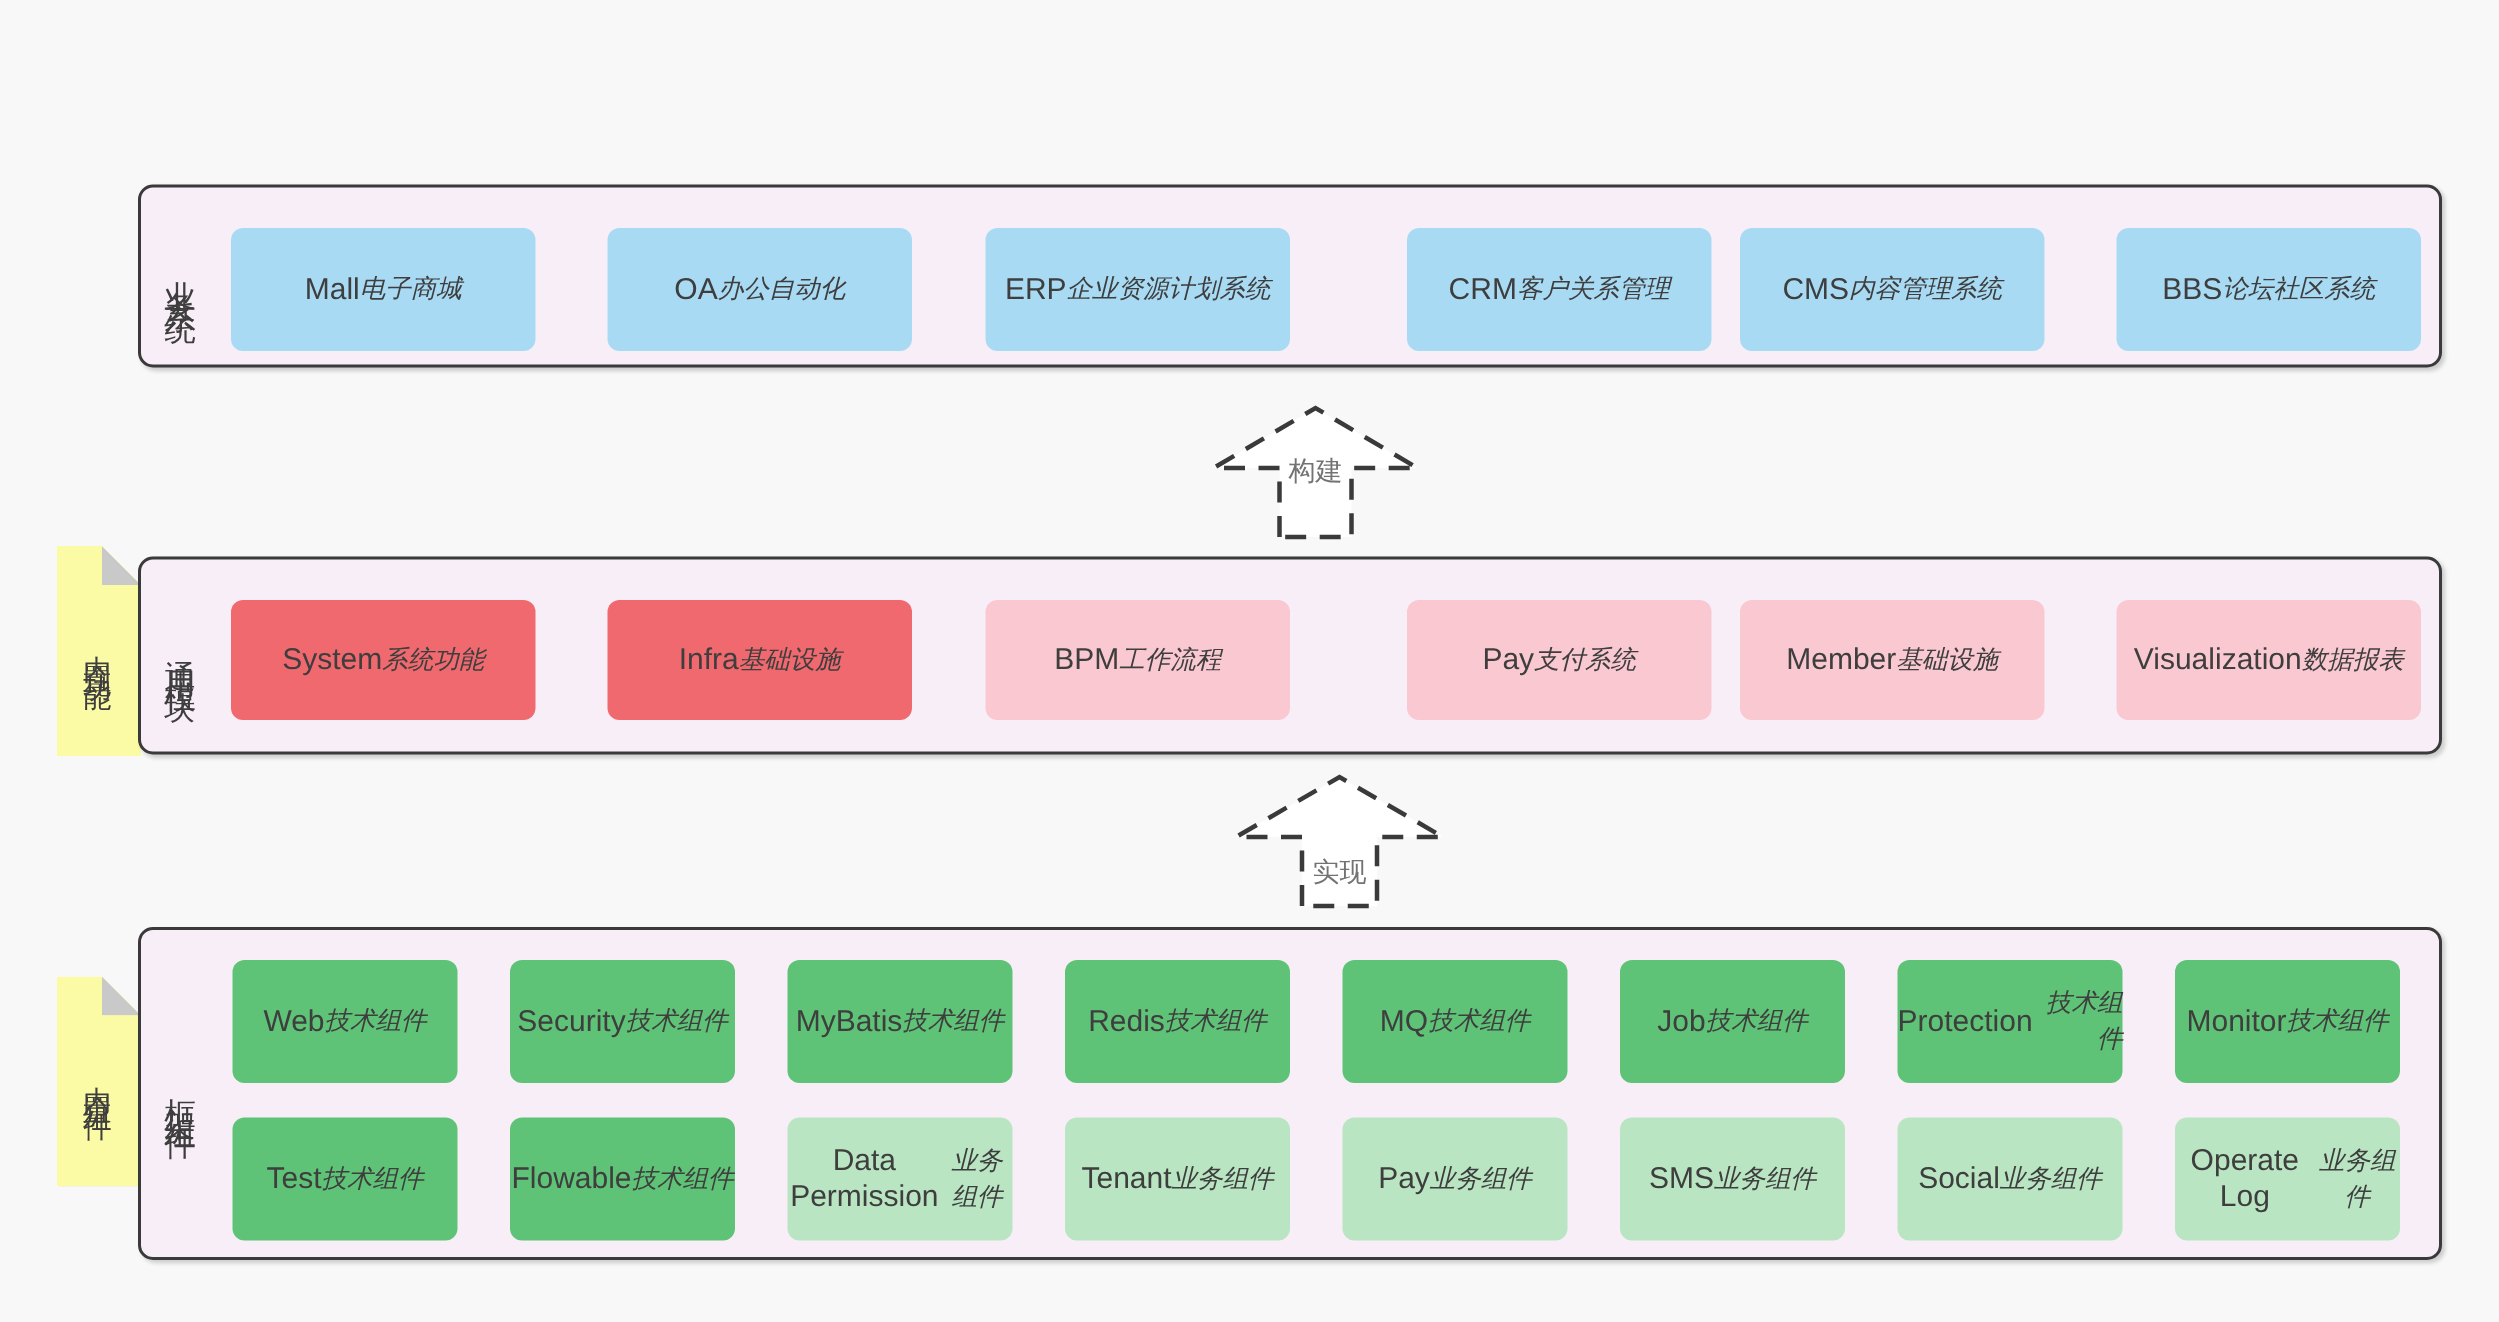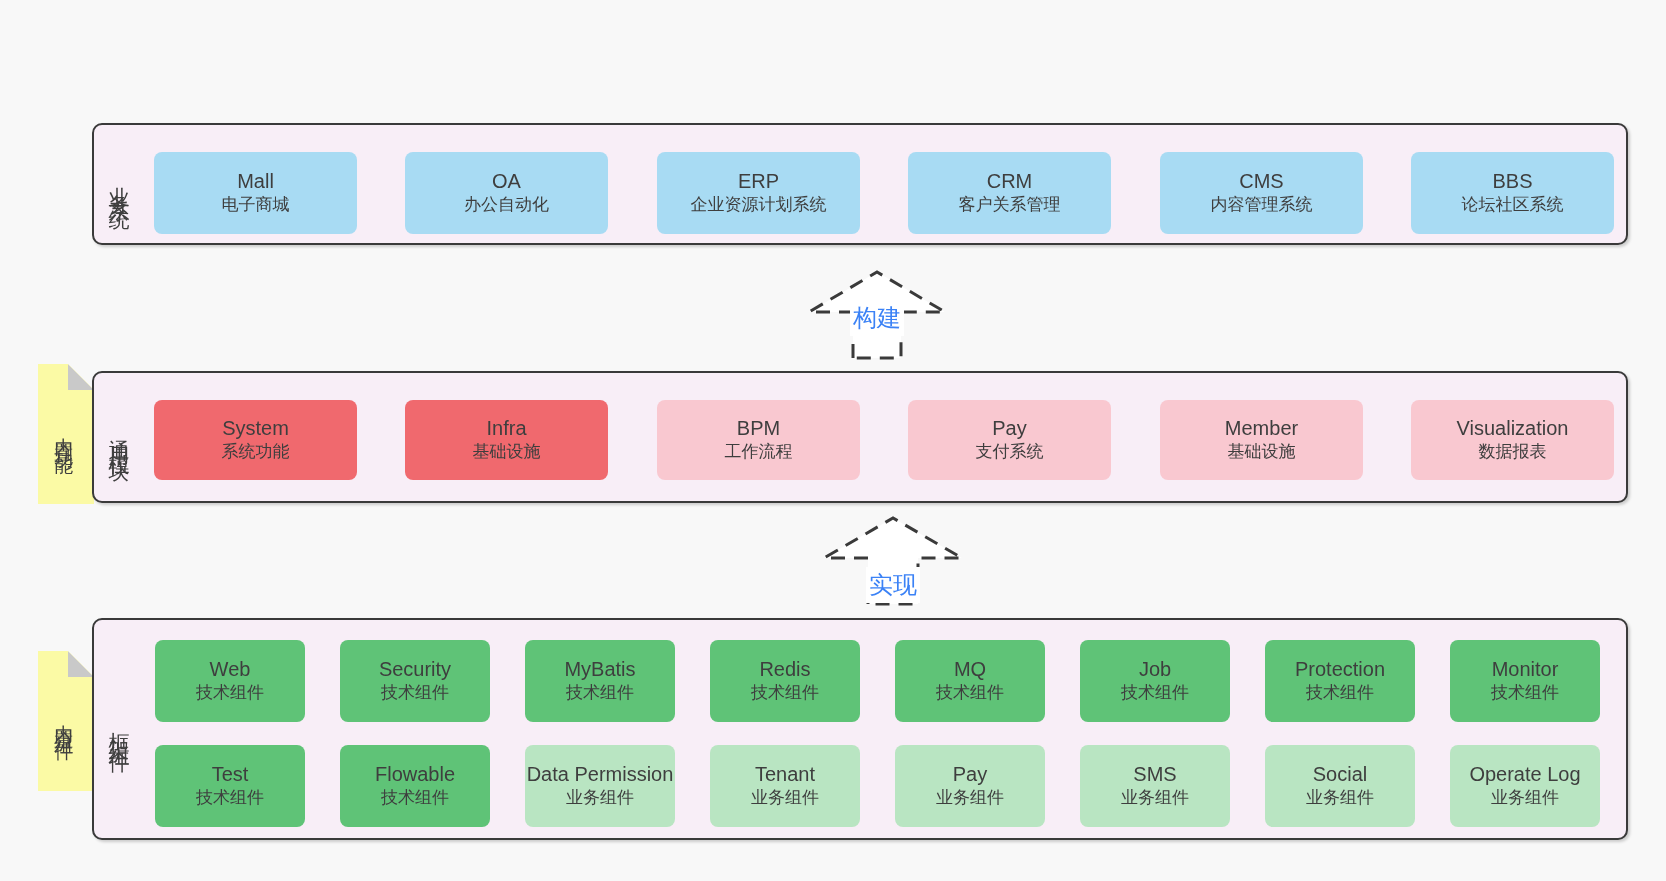--- a/index.html
+++ b/index.html
@@ -17,37 +17,37 @@
   #band2{top:371px;height:132px;}
   #band3{top:618px;height:222px;}
   .vlabel{
     position:absolute;left:11px;top:50%;transform:translateY(-50%);
     writing-mode:vertical-rl;text-orientation:upright;
     font-size:21px;letter-spacing:7px;color:#3e3e3e;white-space:nowrap;
   }
   
   .box{
     position:absolute;width:203px;height:82px;border-radius:8px;
-    display:flex;flex-direction:column;justify-content:center;align-items:center;
+    display:flex;justify-content:center;align-items:center;
     text-align:center;line-height:24px;
   }
   #band1 .box{top:27px;}
   #band2 .box{top:27px;height:80px;}
   #band3 .box{width:150px;height:82px;}
   #band3 .row1{top:20px;}
   #band3 .row2{top:125px;}
   .en{font-size:20px;}
-  .zh{font-size:17px;}
+  .zh{font-size:17px;font-style:italic;}
   .blue  {background:#a8dbf3;}
   .red   {background:#f0696e;}
   .pink  {background:#f9c8d0;}
   .gdark {background:#5fc377;text-align:right;}
   .glight{background:#b9e5c2;}
   
-  .c0{left:60px}.c1{left:311px}.c2{left:563px}.c3{left:814px}.c4{left:1066px}.c5{left:1317px}
+  .c0{left:60px}.c1{left:311px}.c2{left:563px}.c3{left:844px}.c4{left:1066px}.c5{left:1317px}
   .g0{left:61px}.g1{left:246px}.g2{left:431px}.g3{left:616px}.g4{left:801px}.g5{left:986px}.g6{left:1171px}.g7{left:1356px}
   
   .note{
     position:absolute;left:38px;width:56px;height:140px;background:#fbfaa5;z-index:1;
     clip-path:polygon(0 0, calc(100% - 26px) 0, 100% 26px, 100% 100%, 0 100%);
     box-shadow:1px 2px 2px rgba(0,0,0,0.15);
   }
   #note1{top:364px;}
   #note2{top:651px;}
   .note .fold{
@@ -59,21 +59,21 @@
     writing-mode:vertical-rl;text-orientation:upright;
     font-size:19px;letter-spacing:6px;color:#3e3e3e;white-space:nowrap;
   }
   
   .arrow{position:absolute;z-index:2;}
   #arrow1{left:807px;top:266px;width:140px;height:94px;}
   #arrow2{left:822px;top:514px;width:142px;height:92px;}
   .arrow svg{display:block;}
   .arrow-label{
     position:absolute;left:50%;transform:translateX(-50%);
-    background:#ffffff;padding:2px 3px;font-size:24px;color:#3b82f6;white-space:nowrap;
+    background:#ffffff;padding:2px 3px;font-size:18px;color:#737373;white-space:nowrap;
   }
   #arrow1 .arrow-label{top:34px;}
   #arrow2 .arrow-label{top:36px;margin-top:17px;}
 </style>
 </head>
 <body>
 
 <div id="stage">
 
   <div class="note" id="note1">

